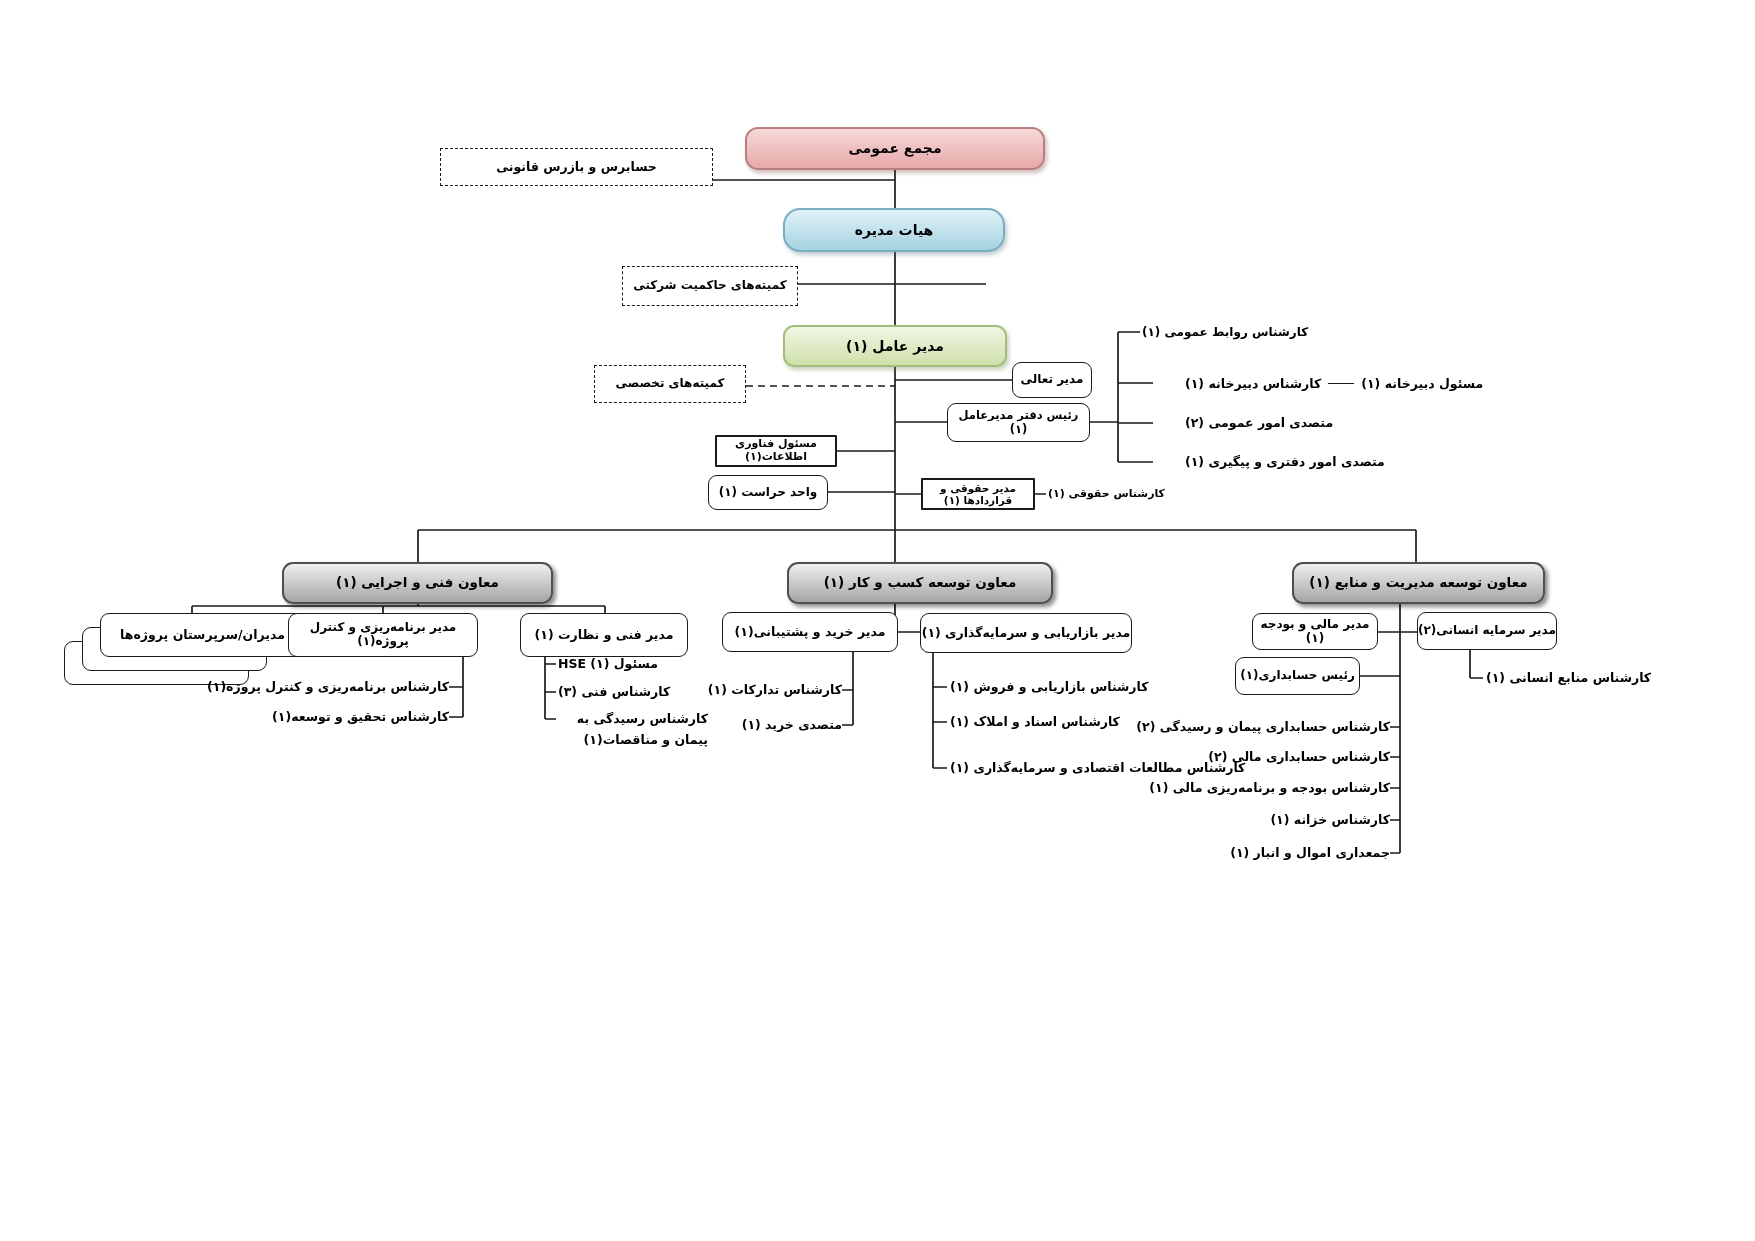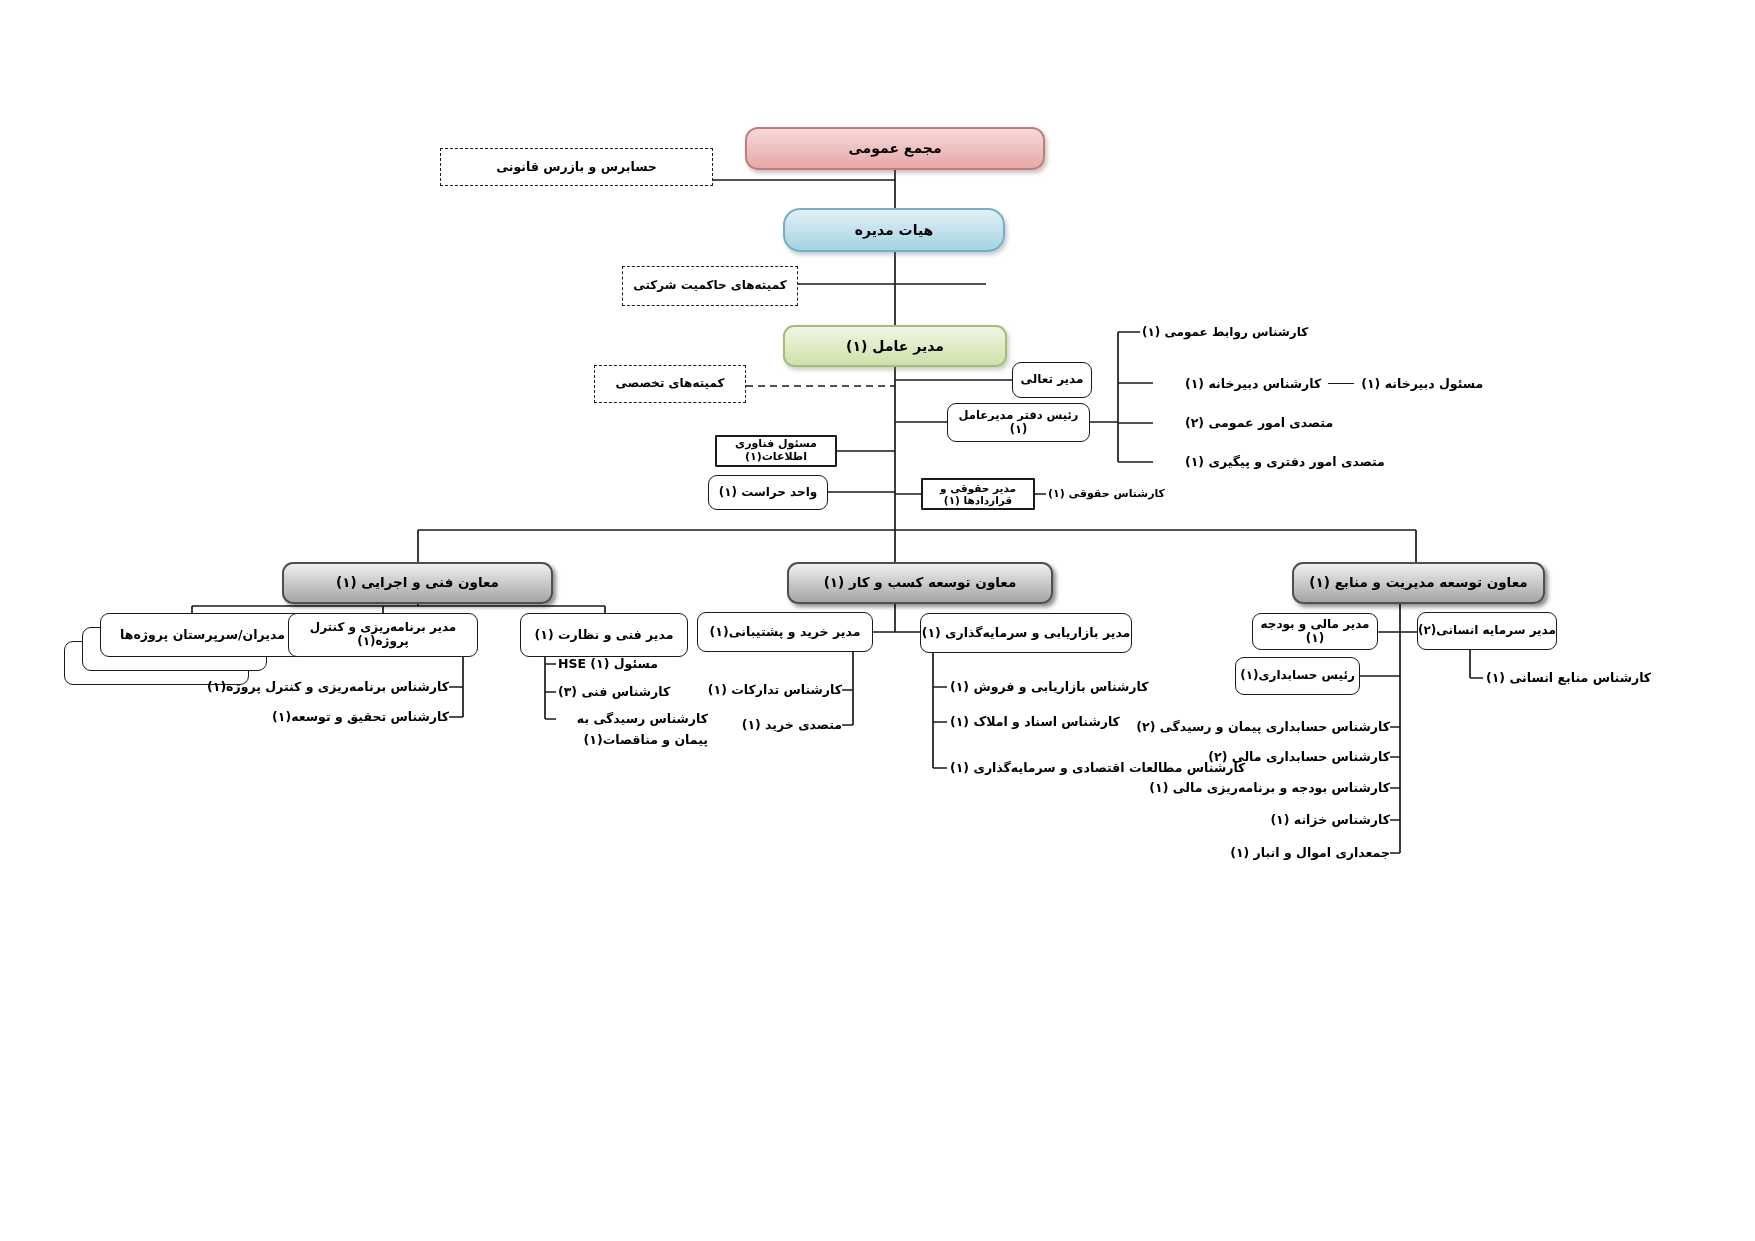--- a/index.html
+++ b/index.html
@@ -118,21 +118,21 @@
   <div class="node wr" style="left:82px;top:627px;width:185px;height:44px;"></div>
   <div class="node wr" style="left:100px;top:613px;width:205px;height:44px;">مدیران/سرپرستان پروژه‌ها</div>
   <div class="node wr" style="left:288px;top:613px;width:190px;height:44px;font-size:12px;">مدیر برنامه‌ریزی و کنترل پروژه(۱)</div>
   <div class="node wr" style="left:520px;top:613px;width:168px;height:44px;">مدیر فنی و نظارت (۱)</div>
   <div class="item" style="right:1306px;top:676px;text-align:right;">کارشناس برنامه‌ریزی و کنترل پروژه(۱)</div>
   <div class="item" style="right:1306px;top:706px;text-align:right;">کارشناس تحقیق و توسعه(۱)</div>
   <div class="item" style="left:558px;top:653px;">مسئول HSE (۱)</div>
   <div class="item" style="left:558px;top:681px;">کارشناس فنی (۳)</div>
   <div class="item" style="left:558px;top:708px;width:150px;white-space:normal;text-align:right;height:auto;line-height:21px;">کارشناس رسیدگی به پیمان و مناقصات(۱)</div>
 
-  <div class="node wr" style="left:697px;top:612px;width:176px;height:40px;">مدیر خرید و پشتیبانی(۱)</div>
+  <div class="node wr" style="left:722px;top:612px;width:176px;height:40px;">مدیر خرید و پشتیبانی(۱)</div>
   <div class="node wr" style="left:920px;top:613px;width:212px;height:40px;">مدیر بازاریابی و سرمایه‌گذاری (۱)</div>
   <div class="item" style="right:913px;top:679px;text-align:right;">کارشناس تدارکات (۱)</div>
   <div class="item" style="right:913px;top:714px;text-align:right;">متصدی خرید (۱)</div>
   <div class="item" style="left:950px;top:676px;">کارشناس بازاریابی و فروش (۱)</div>
   <div class="item" style="left:950px;top:711px;">کارشناس اسناد و املاک (۱)</div>
   <div class="item" style="left:950px;top:757px;">کارشناس مطالعات اقتصادی و سرمایه‌گذاری (۱)</div>
 
   <div class="node wr" style="left:1252px;top:613px;width:126px;height:37px;font-size:12px;">مدیر مالی و بودجه (۱)</div>
   <div class="node wr" style="left:1417px;top:612px;width:140px;height:38px;font-size:12px;">مدیر سرمایه انسانی(۲)</div>
   <div class="item" style="left:1486px;top:667px;">کارشناس منابع انسانی (۱)</div>

